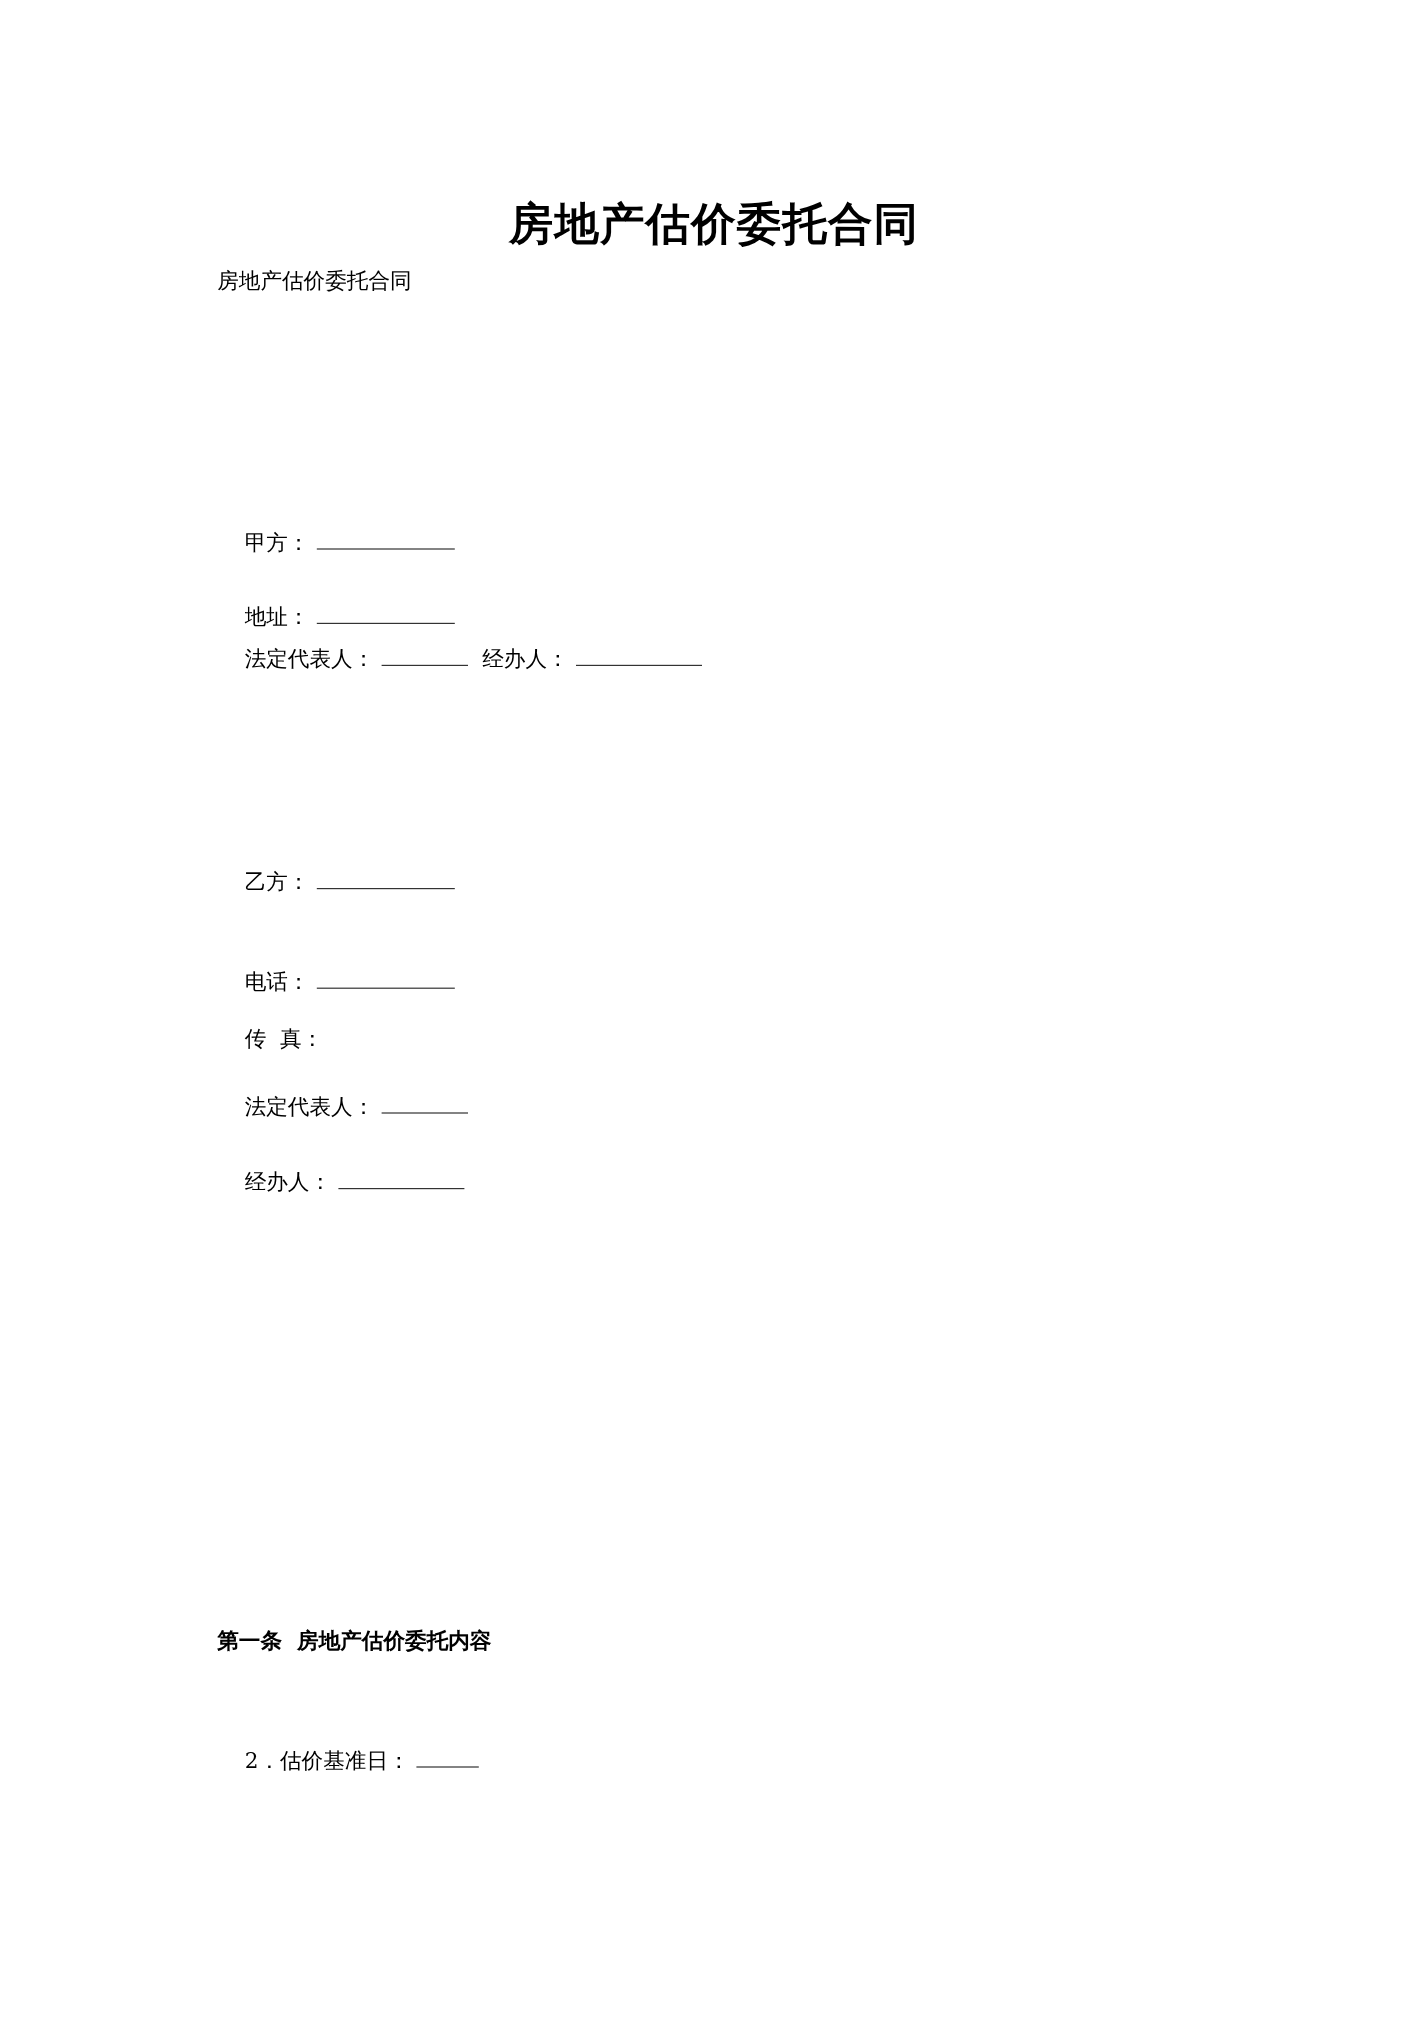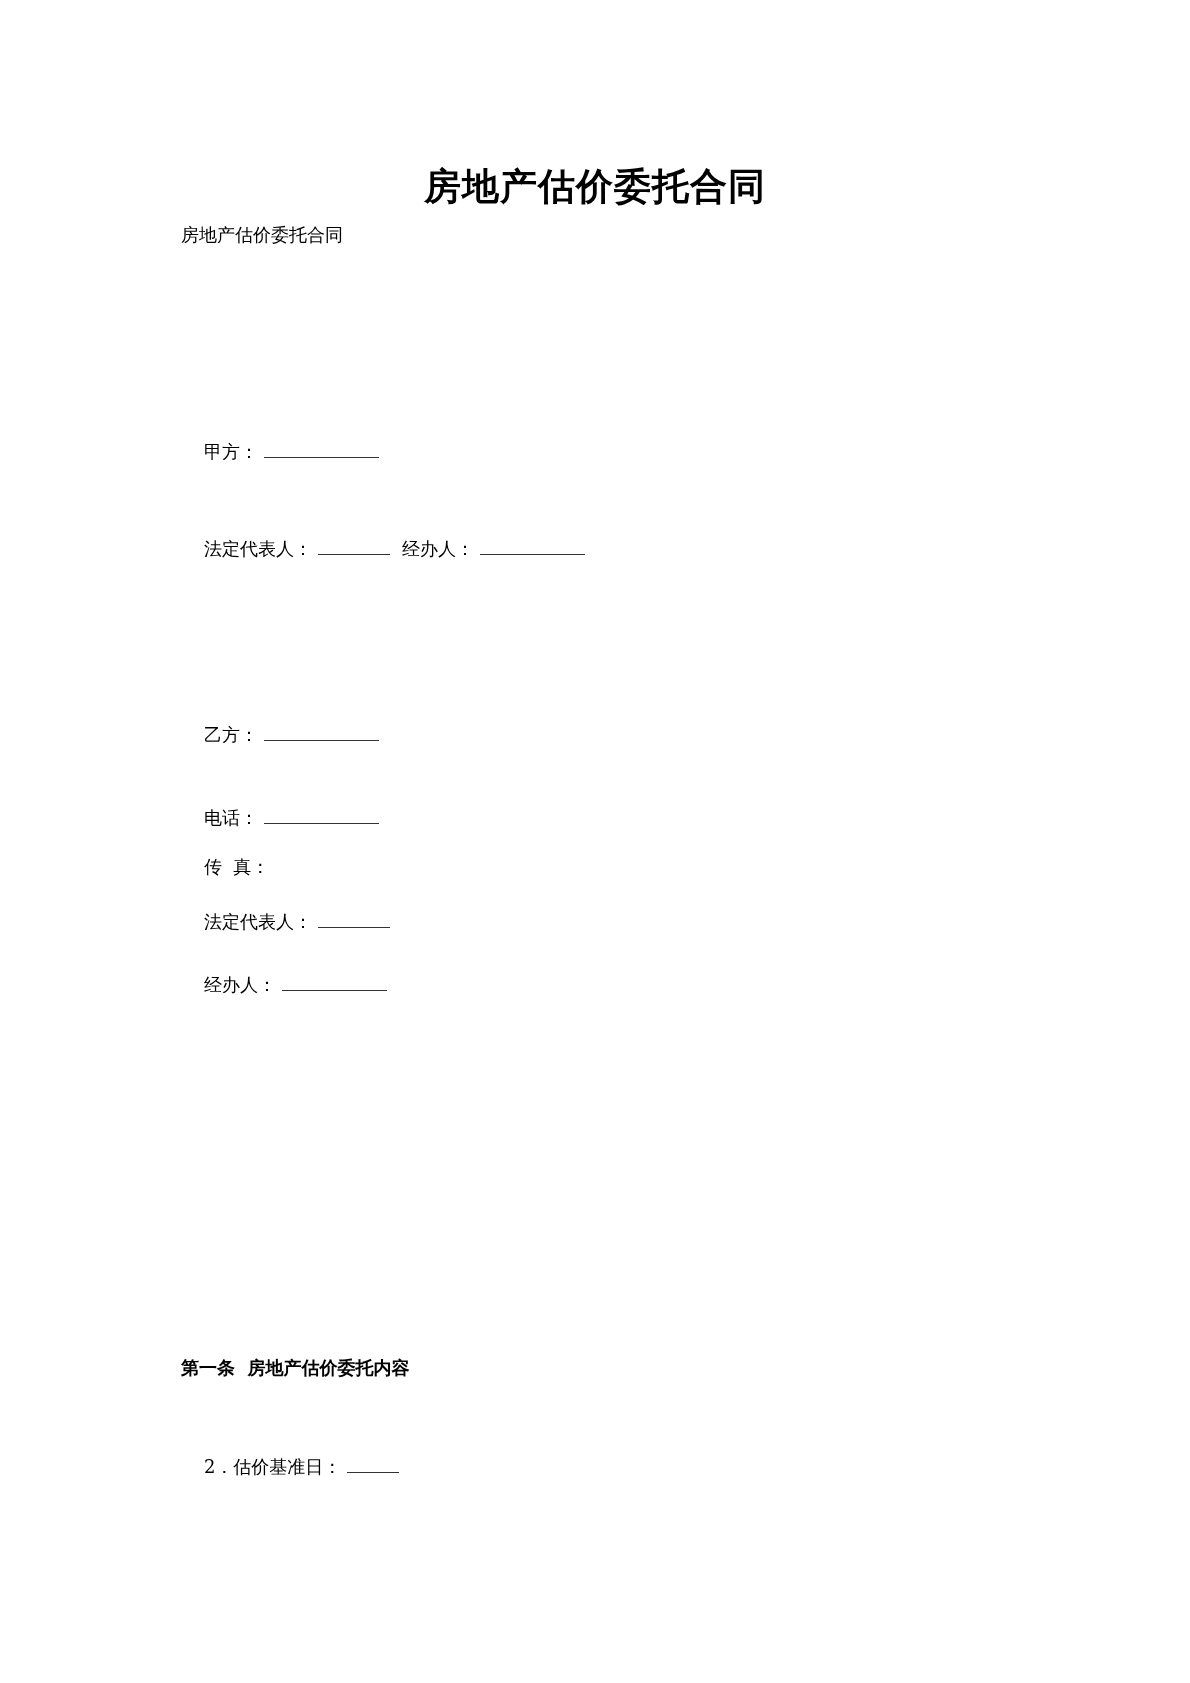--- a/index.html
+++ b/index.html
@@ -60,20 +60,23 @@
 <div class="page">
 
   <div class="title">房地产估价委托合同</div>
 
   <div class="line" style="top:222px;">房地产估价委托合同</div>
 
   <div class="line" style="top:413px;">
     <span>甲方：</span><span class="blank" style="width:115px;"></span>
   </div>
 
+  <div class="line" style="top:475px;">
+    <span>地址：</span><span class="blank" style="width:115px;"></span>
+  </div>
 
   <div class="line" style="top:510px;">
     <span>法定代表人：</span><span class="blank" style="width:72px;"></span><span class="gap"></span><span>经办人：</span><span class="blank" style="width:105px;"></span>
   </div>
 
   <div class="line" style="top:696px;">
     <span>乙方：</span><span class="blank" style="width:115px;"></span>
   </div>
 
   <div class="line" style="top:779px;">

